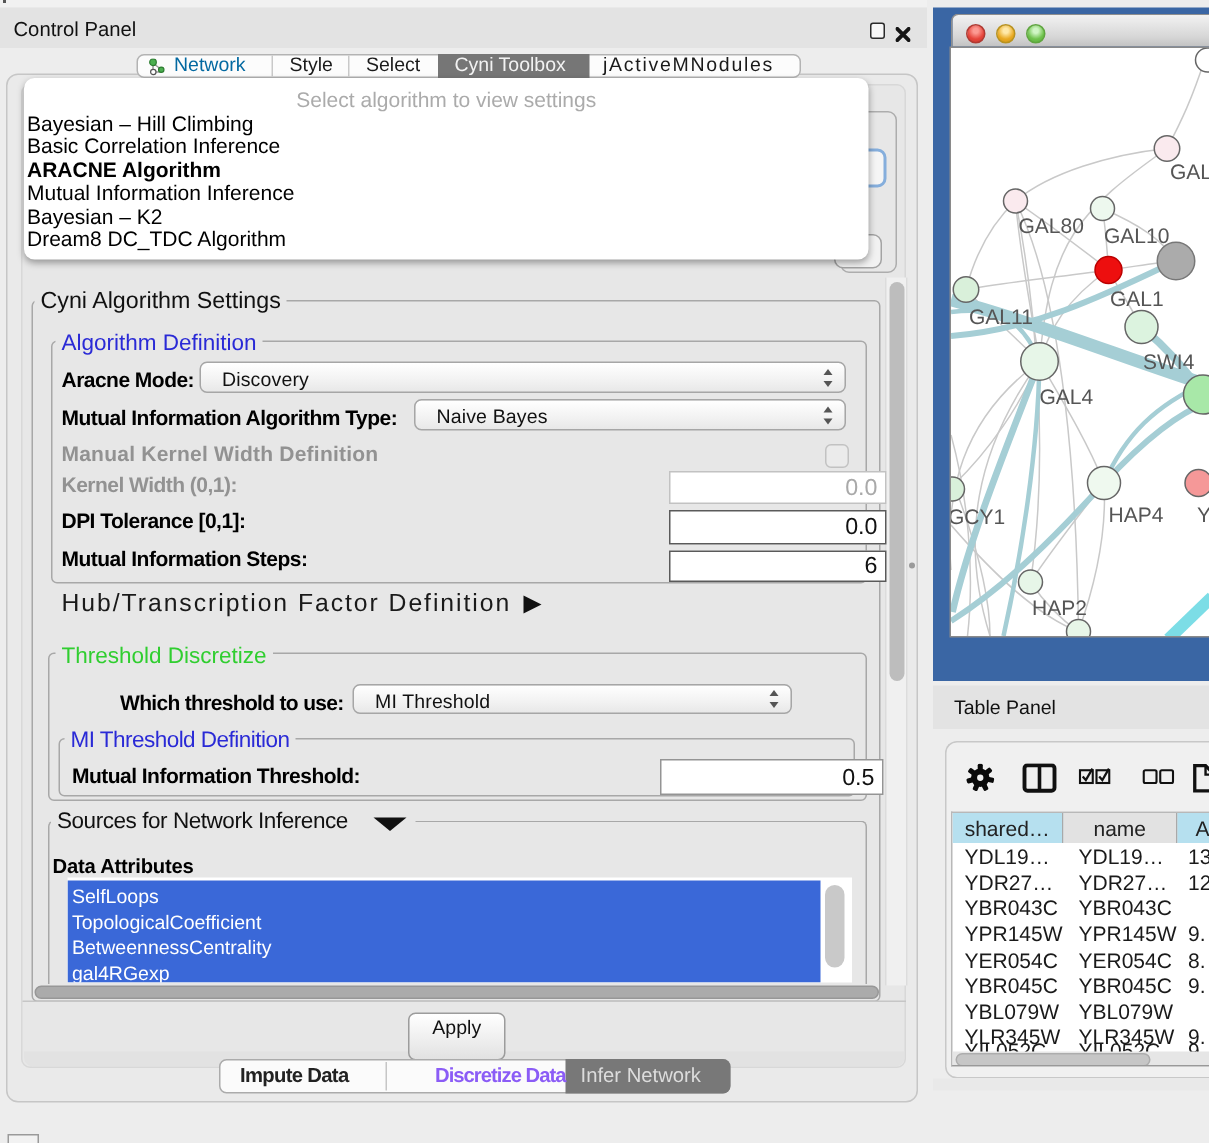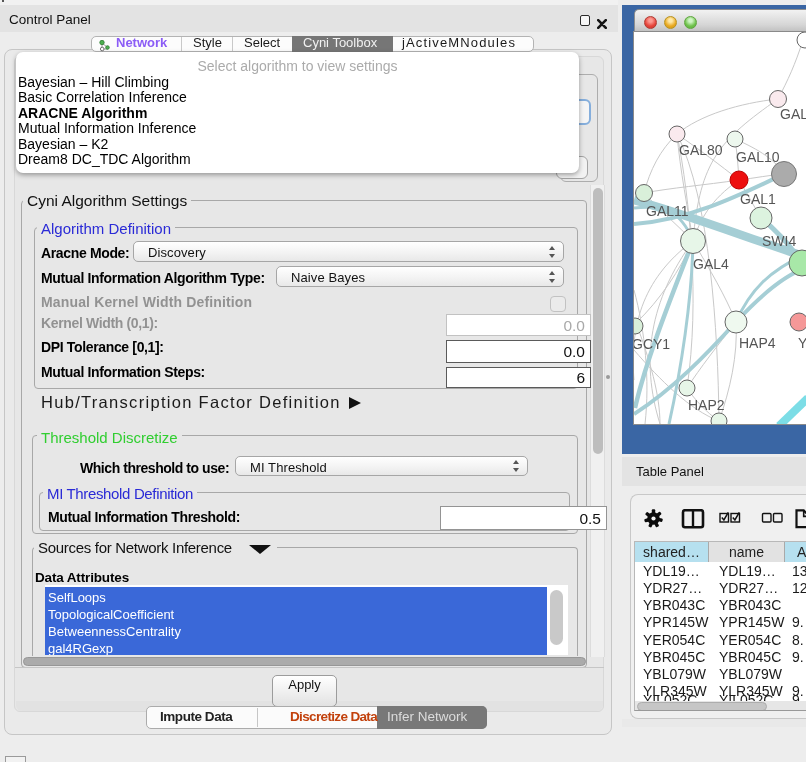--- a/index.html
+++ b/index.html
@@ -37,21 +37,21 @@
 <div class="abs" style="left:181px;top:36.5px;width:1px;height:14px;background:#C9C9C9;"></div>
 <div class="abs" style="left:232px;top:36.5px;width:1px;height:14px;background:#C9C9C9;"></div>
 <div class="abs" style="left:292px;top:35.5px;width:101px;height:16.5px;background:#767676;"></div>
 <div class="abs" style="left:99px;top:38px;width:12px;height:12px;">
 <svg width="12" height="12" viewBox="0 0 12 12">
       <path d="M3 3 L3 9 M3 9 L9 9 M3 3 L8 7" stroke="#9A9A9A" stroke-width="1"></path>
       <circle cx="3" cy="2.5" r="2.2" fill="#4CAF50" stroke="#2E7D32" stroke-width="0.8"></circle>
       <circle cx="3.2" cy="9" r="1.8" fill="#FFF" stroke="#555" stroke-width="0.8"></circle>
       <circle cx="8.5" cy="7.5" r="1.8" fill="#4CAF50" stroke="#2E7D32" stroke-width="0.8"></circle>
     </svg></div>
-<div class="lab" style="left:116px;top:35px;color:#8b5cf6;font-size:13px;font-weight:bold;">Network</div>
+<div class="lab" style="left:116px;top:35px;color:#0369a1;font-size:13px;">Network</div>
 <div class="lab" style="left:193px;top:35px;color:#1A1A1A;font-size:13px;">Style</div>
 <div class="lab" style="left:244px;top:35px;color:#1A1A1A;font-size:13px;">Select</div>
 <div class="lab" style="left:303px;top:35px;color:#F2F2F2;font-size:13px;">Cyni Toolbox</div>
 <div class="lab" style="left:402px;top:35px;color:#1A1A1A;font-size:13px;letter-spacing:1.15px;">jActiveMNodules</div>
 
 <div class="abs" style="left:560px;top:74px;width:38px;height:108px;border:1px solid #ADADAD;border-radius:6px;box-sizing:border-box;"></div>
 <div class="abs" style="left:556px;top:99px;width:35px;height:26px;border:2px solid #85AEDC;border-radius:6px;background:#F5F5F5;box-sizing:border-box;"></div>
 <div class="abs" style="left:556px;top:156px;width:32px;height:23px;border:1px solid #A3A3A3;border-radius:6px;background:#F2F2F2;box-sizing:border-box;"></div>
 
 <div class="abs" style="left:590px;top:185px;width:15px;height:472px;background:#F0F0F0;border-left:1px solid #DCDCDC;border-right:1px solid #DCDCDC;box-sizing:border-box;"></div>
@@ -95,21 +95,21 @@
 
 <div class="lab b" style="left:80px;top:461px;letter-spacing:-0.45px;">Which threshold to use:</div>
 <div class="combo" style="left:235px;top:456px;width:293px;height:20px;">
     <span class="ctext">MI Threshold</span>
     <span class="arrows"></span>
   </div>
 
 <div class="grp" style="left:39px;top:492px;width:531px;height:39px;"></div>
 <div class="grplab" style="left:43px;top:486px;color:#2A2AD6;letter-spacing:-0.35px;">MI Threshold Definition</div>
 <div class="lab b" style="left:48px;top:509.5px;">Mutual Information Threshold:</div>
-<div class="tf" style="left:418px;top:506px;width:167px;height:24px;border:1px solid #949494;color:#111;line-height:23px;">0.5</div>
+<div class="tf" style="left:418px;top:506px;width:149px;height:24px;border:1px solid #949494;color:#111;line-height:23px;">0.5</div>
 
 <div class="grp" style="left:32px;top:547px;width:546px;height:109px;border-bottom:none;border-bottom-left-radius:0;border-bottom-right-radius:0;"></div>
 <div class="grplab" style="left:34px;top:539.5px;font-size:15px;color:#111;letter-spacing:-0.3px;padding-right:45px;">Sources for Network Inference</div>
 <div class="abs" style="left:249px;top:544.5px;width:0;height:0;border-top:9px solid #111;border-left:11px solid transparent;border-right:11px solid transparent;"></div>
 <div class="lab b" style="left:35px;top:569.5px;font-size:13.5px;letter-spacing:-0.15px;">Data Attributes</div>
 
 <div class="abs" style="left:45px;top:585px;width:523px;height:70px;background:#FFF;overflow:hidden;">
   <div style="position:absolute;left:0;top:2px;width:502px;height:68px;background:#3A68D8;"></div>
   <div style="position:absolute;left:3px;top:4px;width:495px;color:#FFF;font-size:13px;line-height:17px;">SelfLoops<br>TopologicalCoefficient<br>BetweennessCentrality<br>gal4RGexp</div>
   <div style="position:absolute;left:505px;top:5px;width:13px;height:55px;background:#C9C9C9;border-radius:6.5px;"></div>
@@ -119,21 +119,21 @@
 <div class="abs" style="left:15px;top:667px;width:589px;height:1px;background:#C6C6C6;"></div>
 
 <div class="abs" style="left:16px;top:701px;width:587px;height:10px;background:#E2E2E2;border-radius:0 0 6px 6px;"></div>
 
 <div class="abs" style="left:272px;top:675px;width:65px;height:32px;background:linear-gradient(#FFFFFF,#EFEFEF 55%,#E2E2E2);border:1px solid #9C9C9C;border-radius:5px;box-sizing:border-box;text-align:center;font-size:13px;line-height:18px;color:#111;">Apply</div>
 
 <div class="abs" style="left:146px;top:706px;width:341px;height:23px;background:#FBFBFB;border:1px solid #ABABAB;border-radius:5px;box-sizing:border-box;"></div>
 <div class="abs" style="left:257px;top:708px;width:1px;height:19px;background:#C6C6C6;"></div>
 <div class="abs" style="left:377px;top:706px;width:110px;height:23px;background:#787878;border-radius:0 5px 5px 0;"></div>
 <div class="lab b" style="left:160px;top:708.5px;color:#222;font-size:13.5px;letter-spacing:-0.45px;">Impute Data</div>
-<div class="lab b" style="left:270px;top:708.5px;color:#c2410c;font-size:13.5px;letter-spacing:-0.65px;padding-left:20px;">Discretize Data</div>
+<div class="lab b" style="left:270px;top:708.5px;color:#8b5cf6;font-size:13.5px;letter-spacing:-0.65px;padding-left:20px;">Discretize Data</div>
 <div class="lab" style="left:387px;top:708.5px;color:#DCDCDC;font-size:13.5px;">Infer Network</div>
 
 <div class="abs" style="left:16px;top:52px;width:563px;height:121px;background:#FFF;border-radius:7px;box-shadow:0 2px 5px rgba(0,0,0,0.35);"></div>
 <div class="abs" style="left:16px;top:57.5px;width:563px;text-align:center;font-size:14px;color:#ABABAB;">Select algorithm to view settings</div>
 <div class="abs" style="left:18px;top:74.5px;font-size:14px;color:#000;line-height:15.6px;white-space:nowrap;">Bayesian – Hill Climbing<br>Basic Correlation Inference<br><span class="b">ARACNE Algorithm</span><br>Mutual Information Inference<br>Bayesian – K2<br>Dream8 DC_TDC Algorithm</div>
 
 <div class="abs" style="left:606px;top:375px;width:4px;height:4px;border-radius:50%;background:#9A9A9A;"></div>
 <div class="abs" style="left:622px;top:5px;width:184px;height:449px;background:#3A66A4;"></div>
 
 <div class="abs" style="left:634px;top:9px;width:172px;height:23px;background:linear-gradient(#F2F2F2,#D6D6D6 70%,#C2C2C2);border:1px solid #8E8E8E;border-right:none;border-radius:5px 0 0 0;box-sizing:border-box;"></div>

